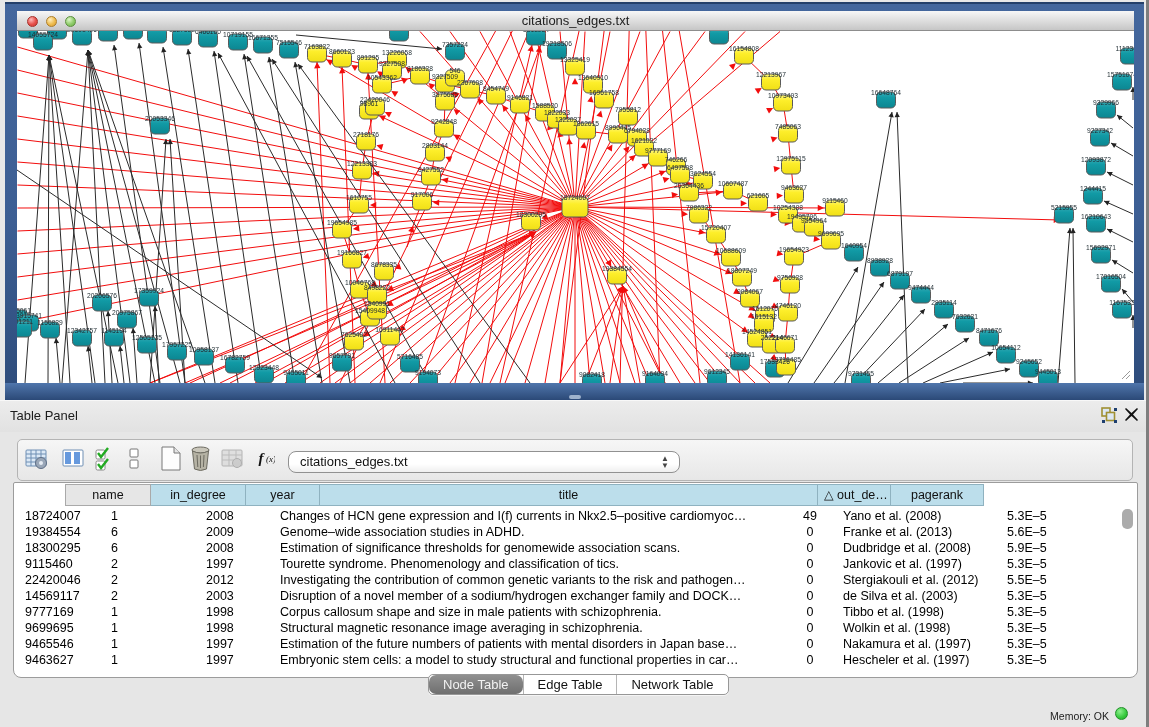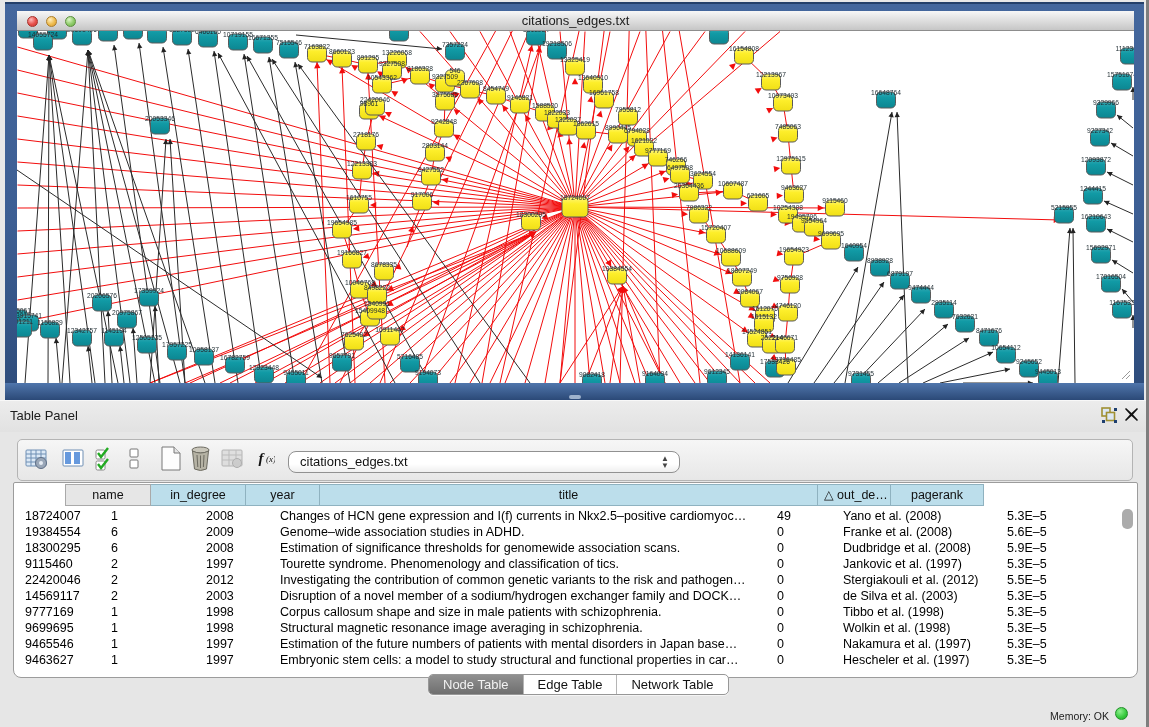--- a/index.html
+++ b/index.html
@@ -27,30 +27,30 @@
 #thead{position:absolute;left:3px;top:1px;height:22px;width:1077px;display:flex;font-size:12.5px;color:#111;margin-left:48px;}
 #thead div{background:#bcdeeb;border:1px solid #8fb2c0;border-left:none;text-align:center;line-height:20px;}
 #thead div.first{background:#e6e6e6;border:1px solid #a9a9a9;}
 #tbody{position:absolute;left:3px;top:25px;width:1077px;font-size:12.5px;color:#000;}
 .tr{display:flex;height:16px;line-height:16px;white-space:nowrap;}
 .tr div{overflow:hidden;}
 .c0{width:86px;padding-left:8px;}
 .c1{width:95px;padding-left:8px;}
 .c2{width:74px;padding-left:8px;}
 .c3{width:498px;padding-left:8px;}
-.c4{width:73px;padding-left:7px;}
+.c4{width:73px;padding-left:7px;text-align:center;}
 .c5{width:157px;}
 .c6{width:93px;padding-left:7px;}
 #vscroll{position:absolute;right:4px;top:26px;width:11px;height:20px;background:#ababab;border-radius:5px;}
 #tabband{left:0;top:242px;width:1149px;height:29px;background:transparent;}
 #segs{position:absolute;left:428px;top:0px;height:21px;display:flex;font-size:13px;
  border:1px solid #979797;border-radius:5px;overflow:hidden;background:#fff;
  box-shadow:0 1px 0 rgba(255,255,255,.6);}
 #segs div{line-height:19px;padding:0 14px;color:#111;border-left:1px solid #b5b5b5;}
-#segs div.first{border-left:none;background:linear-gradient(#909090,#6f6f6f);color:#f2f2f2;}
+#segs div.first{border-left:none;background:linear-gradient(#909090,#6f6f6f);color:#f2f2f2;border-radius:7px;}
 #statbar{left:0;top:271px;width:1149px;height:24px;background:transparent;}
 #mem{position:absolute;right:40px;top:7px;font-size:10.5px;color:#222;}
 #memdot{position:absolute;right:21px;top:4px;width:13px;height:13px;border-radius:50%;
  background:radial-gradient(circle at 35% 30%,#8ef08e,#35c93c 60%,#23a32c);border:1px solid #1f8f27;}
 #rightedge{left:1146px;top:0;width:3px;height:727px;background:#7e7e7e;}
 #framebot{left:5px;top:383px;width:1139px;height:17px;background:linear-gradient(#5076ac,#2b4977);}
 #dimple{left:569px;top:395px;width:12px;height:4px;border-radius:2px;background:#9fb3cd;}
 </style></head><body>
 <div class="abs" id="frame"></div>
 <div class="abs" id="titlebar">
@@ -891,21 +891,21 @@
           <div class="c4">49</div>
           <div class="c5">Yano et al. (2008)</div>
           <div class="c6">5.3E–5</div>
         </div>
         <div class="tr">
           <div class="c0">19384554</div>
           <div class="c1">6</div>
           <div class="c2">2009</div>
           <div class="c3">Genome–wide association studies in ADHD.</div>
           <div class="c4">0</div>
-          <div class="c5">Franke et al. (2008)</div>
+          <div class="c5">Franke et al. (2013)</div>
           <div class="c6">5.6E–5</div>
         </div>
         <div class="tr">
           <div class="c0">18300295</div>
           <div class="c1">6</div>
           <div class="c2">2008</div>
           <div class="c3">Estimation of significance thresholds for genomewide association scans.</div>
           <div class="c4">0</div>
           <div class="c5">Dudbridge et al. (2008)</div>
           <div class="c6">5.9E–5</div>

